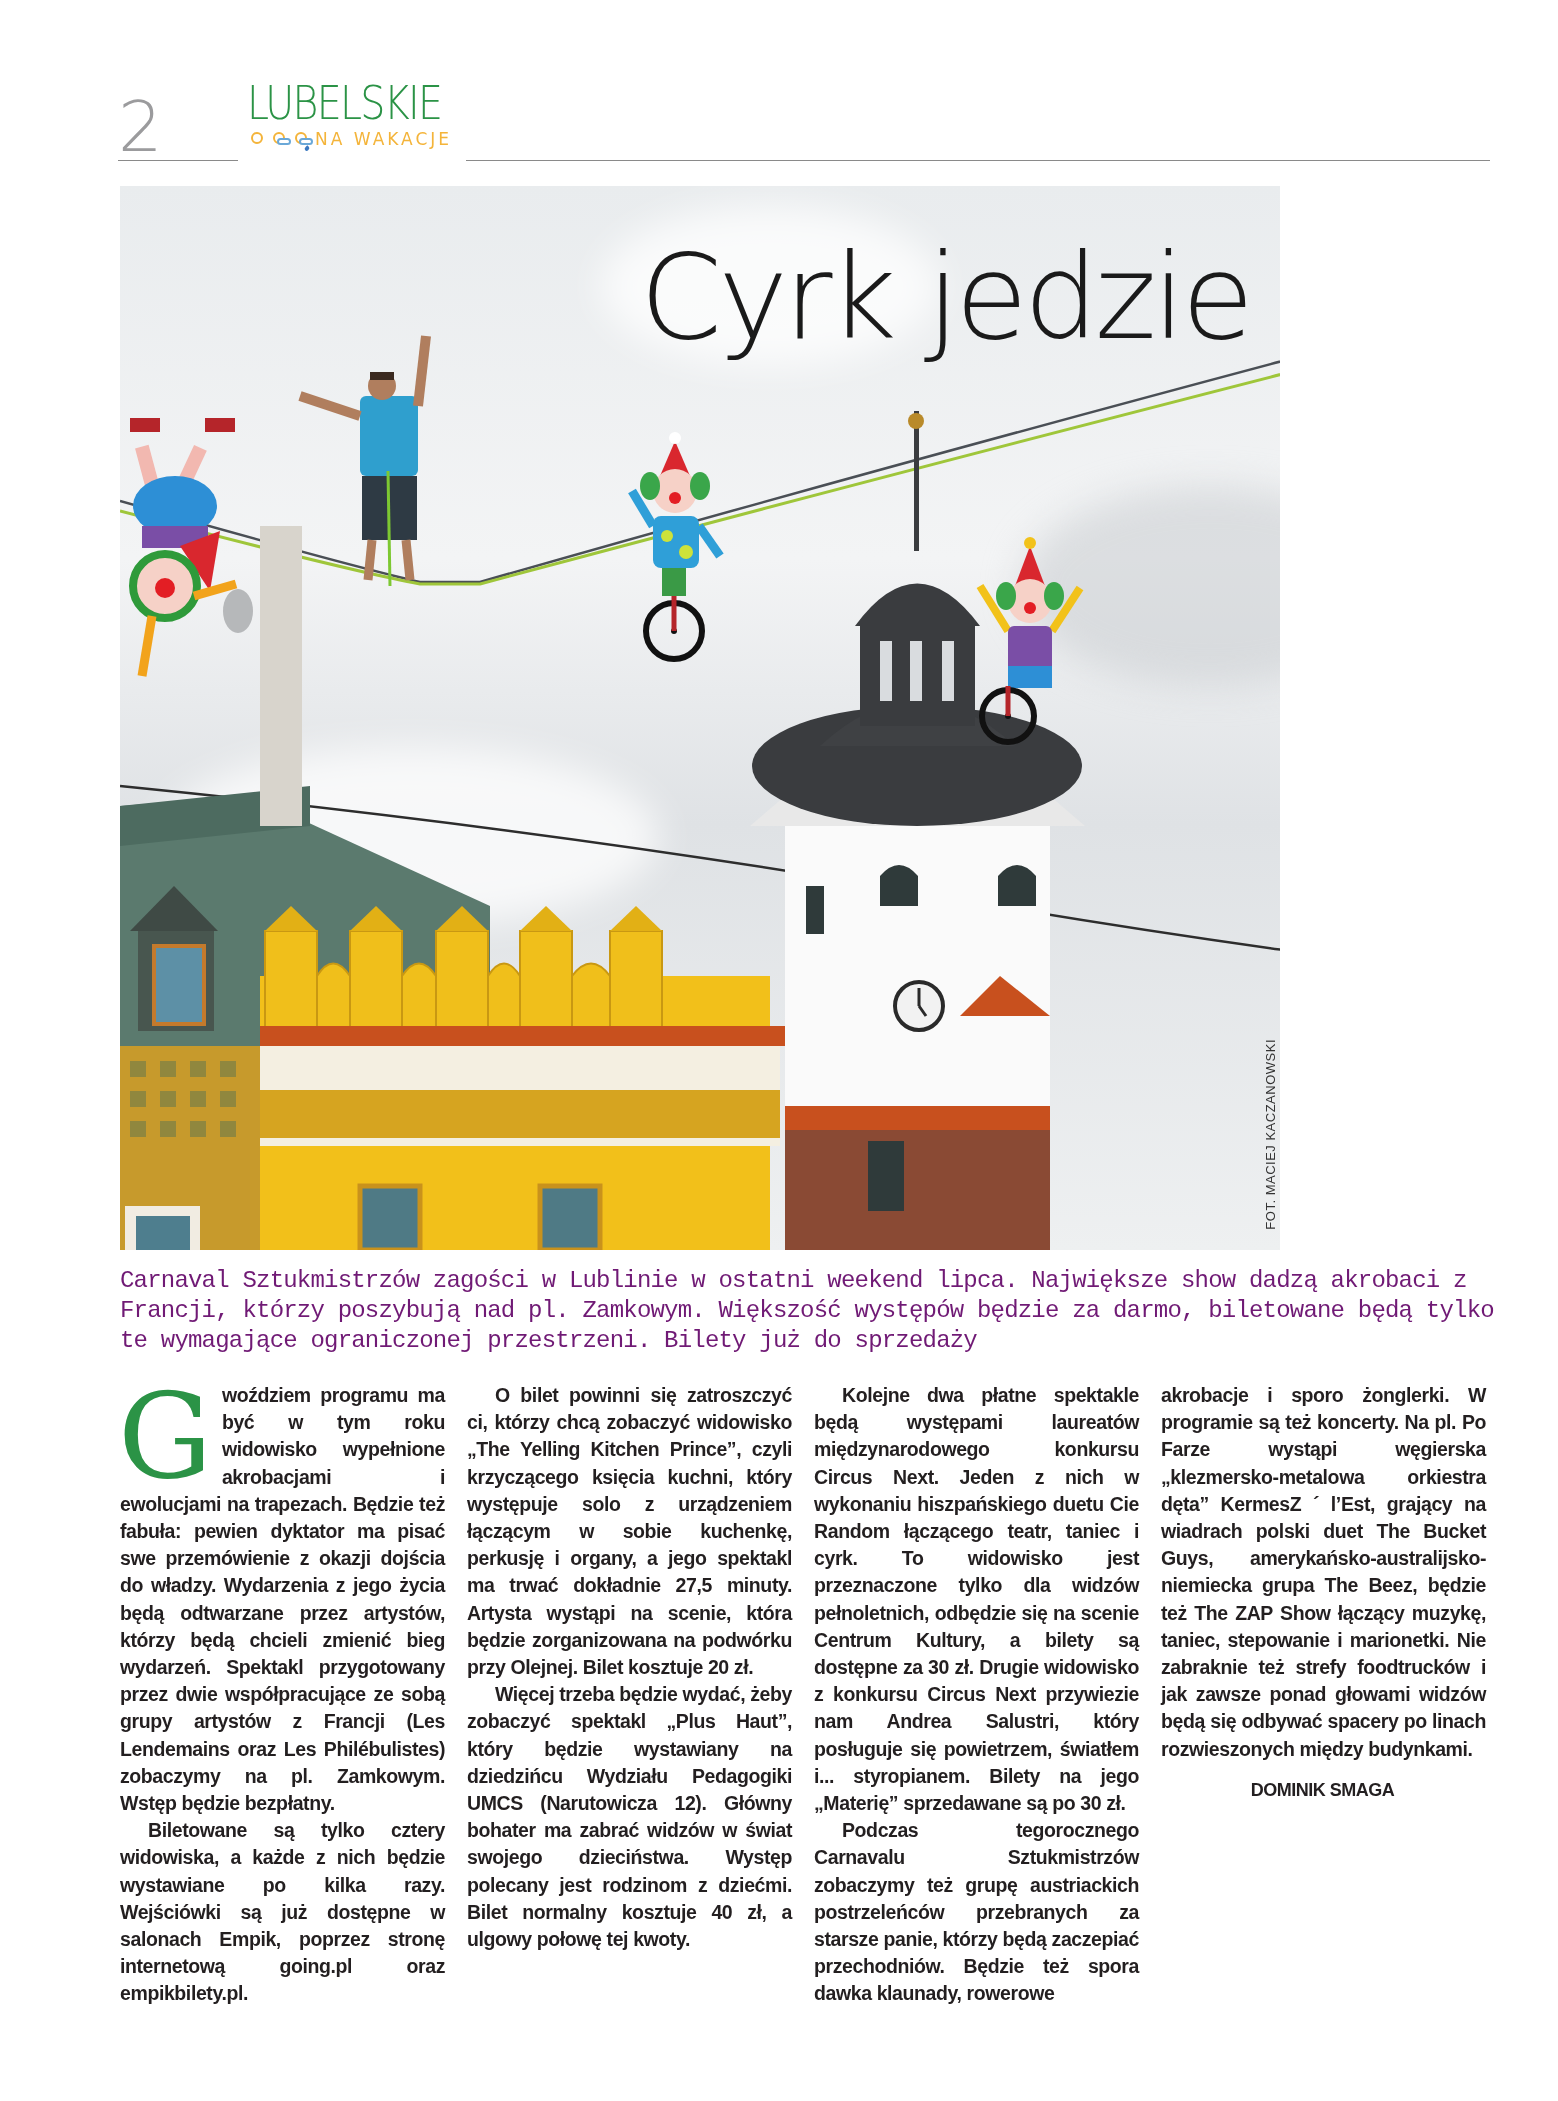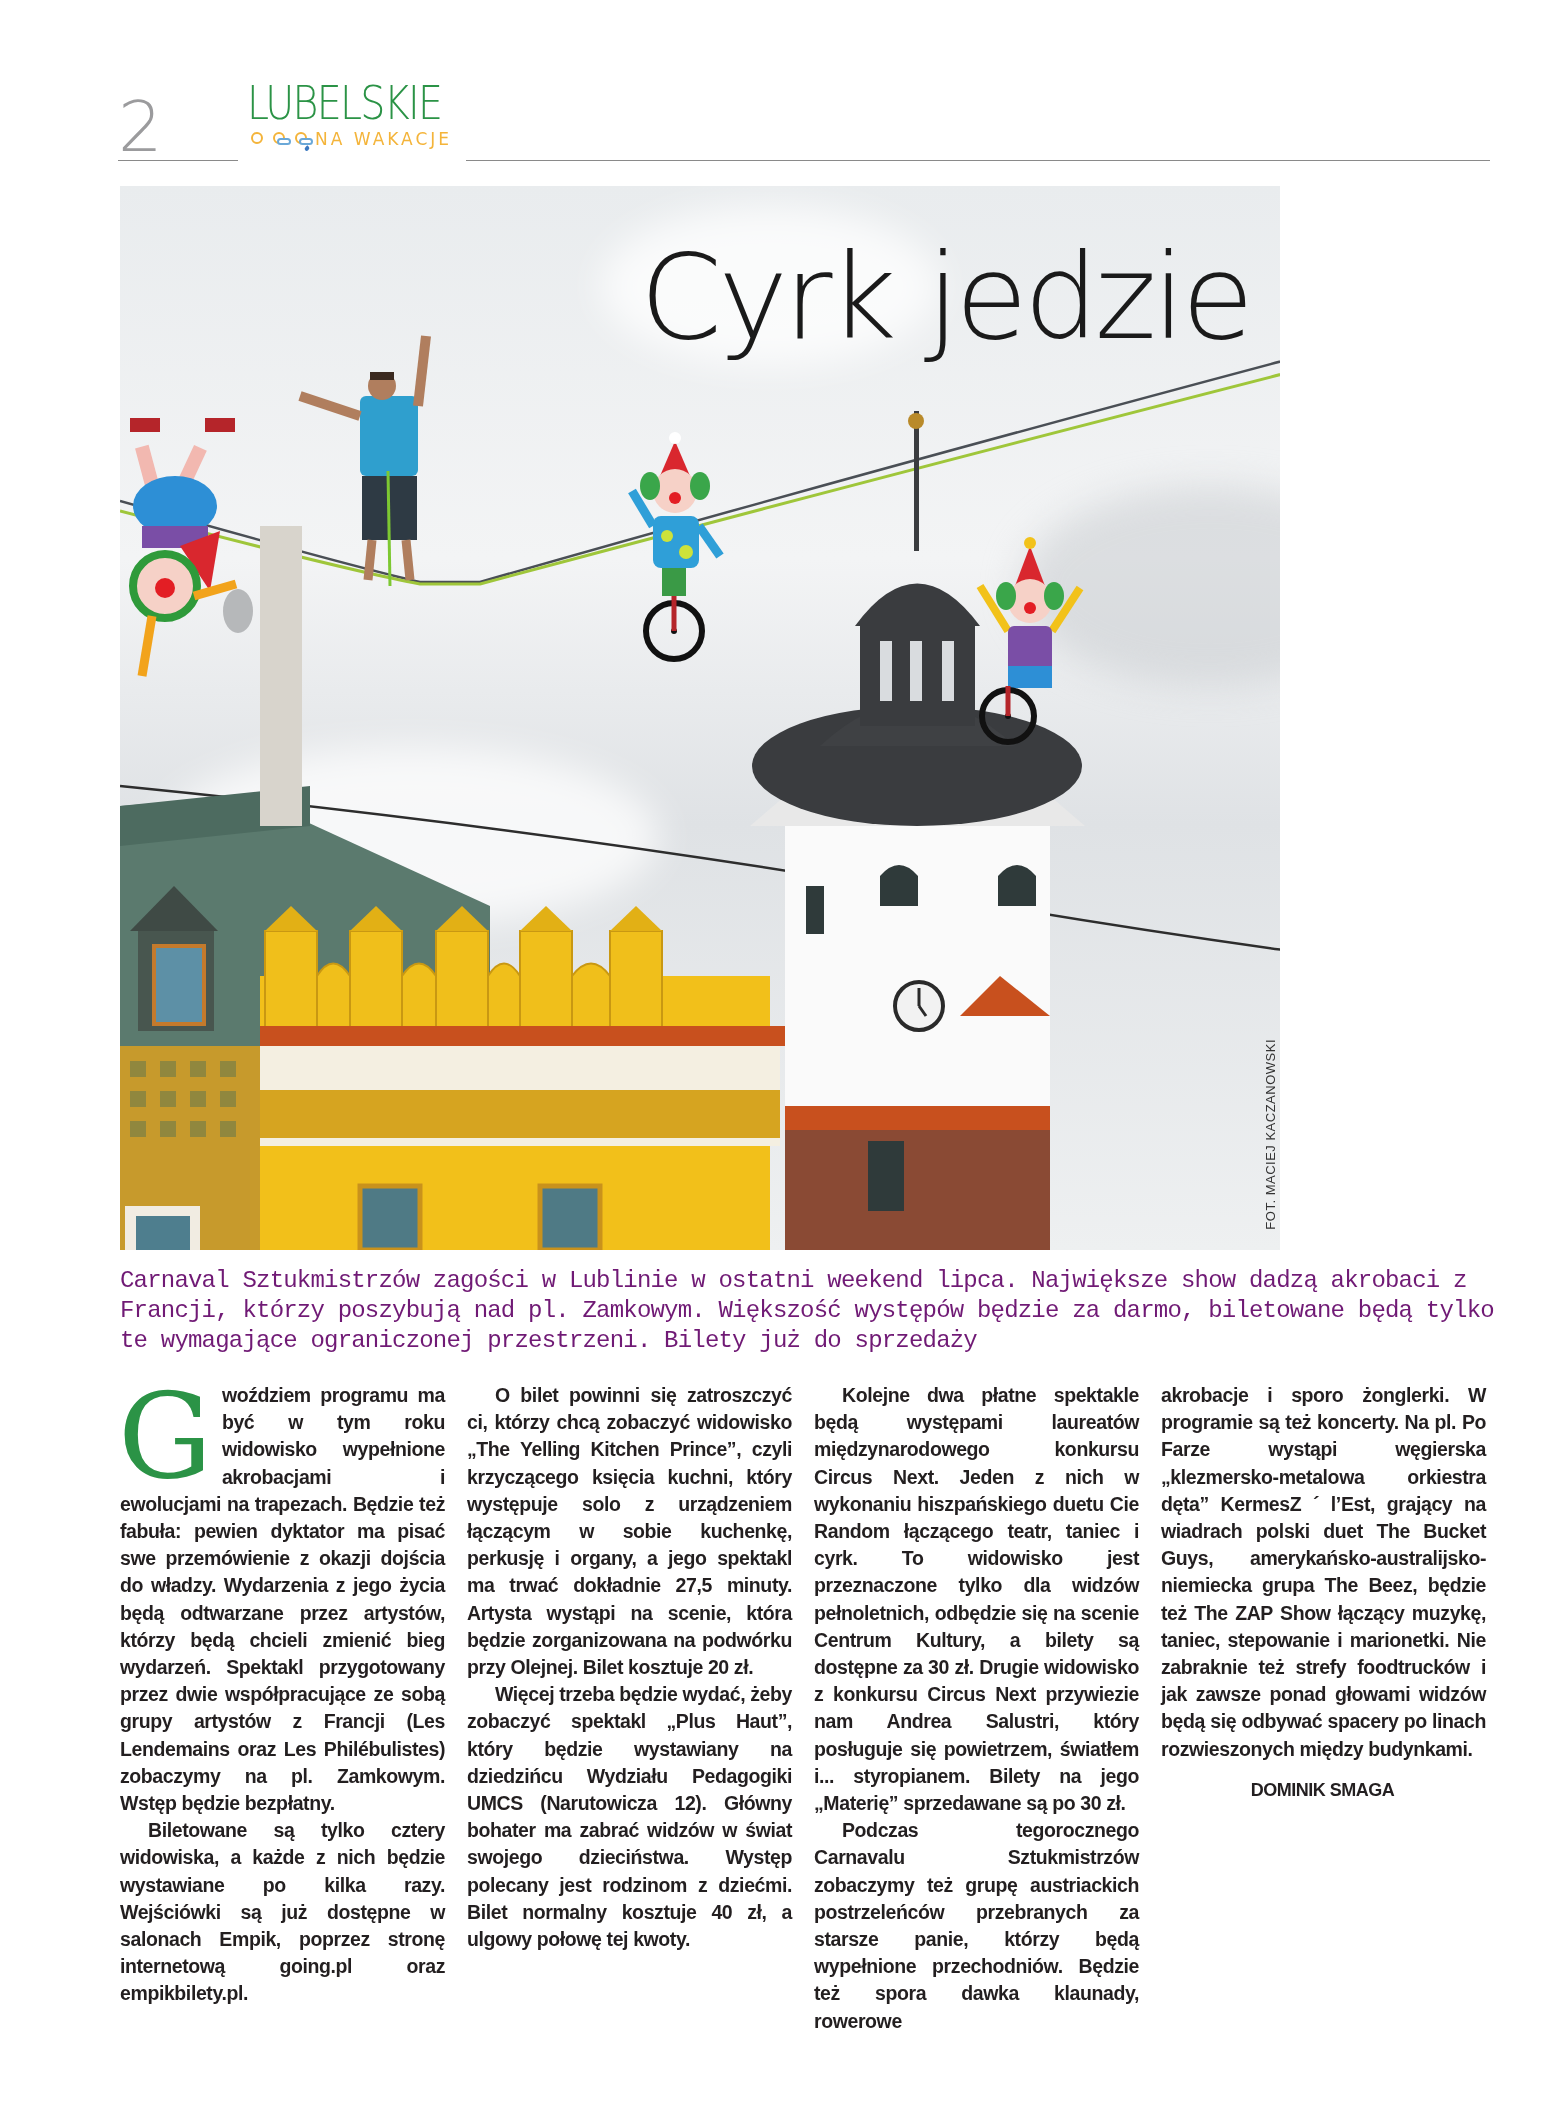--- a/index.html
+++ b/index.html
@@ -221,19 +221,19 @@
     <span class="dropcap">G</span>
     <p class="noindent">woździem programu ma być w tym roku widowisko wypełnione akrobacjami i ewolucjami na trapezach. Będzie też fabuła: pewien dyktator ma pisać swe przemówienie z okazji dojścia do władzy. Wydarzenia z jego życia będą odtwarzane przez artystów, którzy będą chcieli zmienić bieg wydarzeń. Spektakl przygotowany przez dwie współpracujące ze sobą grupy artystów z Francji (Les Lendemains oraz Les Philébulistes) zobaczymy na pl. Zamkowym. Wstęp będzie bezpłatny.</p>
     <p>Biletowane są tylko cztery widowiska, a każde z nich będzie wystawiane po kilka razy. Wejściówki są już dostępne w salonach Empik, poprzez stronę internetową going.pl oraz empikbilety.pl.</p>
   </div>
   <div class="col">
     <p>O bilet powinni się zatroszczyć ci, którzy chcą zobaczyć widowisko „The Yelling Kitchen Prince”, czyli krzyczącego księcia kuchni, który występuje solo z urządzeniem łączącym w sobie kuchenkę, perkusję i organy, a jego spektakl ma trwać dokładnie 27,5 minuty. Artysta wystąpi na scenie, która będzie zorganizowana na podwórku przy Olejnej. Bilet kosztuje 20 zł.</p>
     <p>Więcej trzeba będzie wydać, żeby zobaczyć spektakl „Plus Haut”, który będzie wystawiany na dziedzińcu Wydziału Pedagogiki UMCS (Narutowicza 12). Główny bohater ma zabrać widzów w świat swojego dzieciństwa. Występ polecany jest rodzinom z dziećmi. Bilet normalny kosztuje 40 zł, a ulgowy połowę tej kwoty.</p>
   </div>
   <div class="col">
     <p>Kolejne dwa płatne spektakle będą występami laureatów międzynarodowego konkursu Circus Next. Jeden z nich w wykonaniu hiszpańskiego duetu Cie Random łączącego teatr, taniec i cyrk. To widowisko jest przeznaczone tylko dla widzów pełnoletnich, odbędzie się na scenie Centrum Kultury, a bilety są dostępne za 30 zł. Drugie widowisko z konkursu Circus Next przywiezie nam Andrea Salustri, który posługuje się powietrzem, światłem i... styropianem. Bilety na jego „Materię” sprzedawane są po 30 zł.</p>
-    <p>Podczas tegorocznego Carnavalu Sztukmistrzów zobaczymy też grupę austriackich postrzeleńców przebranych za starsze panie, którzy będą wypełnione przechodniów. Będzie też spora dawka klaunady, rowerowe</p>
+    <p>Podczas tegorocznego Carnavalu Sztukmistrzów zobaczymy też grupę austriackich postrzeleńców przebranych za starsze panie, którzy będą zaczepiać przechodniów. Będzie też spora dawka klaunady, rowerowe</p>
   </div>
   <div class="col">
     <p class="noindent">akrobacje i sporo żonglerki. W programie są też koncerty. Na pl. Po Farze wystąpi węgierska „klezmersko-metalowa orkiestra dęta” KermesZ ´ l’Est, grający na wiadrach polski duet The Bucket Guys, amerykańsko-australijsko-niemiecka grupa The Beez, będzie też The ZAP Show łączący muzykę, taniec, stepowanie i marionetki. Nie zabraknie też strefy foodtrucków i jak zawsze ponad głowami widzów będą się odbywać spacery po linach rozwieszonych między budynkami.</p>
     <div class="byline">DOMINIK SMAGA</div>
   </div>
 </div>
 
 </body></html>

